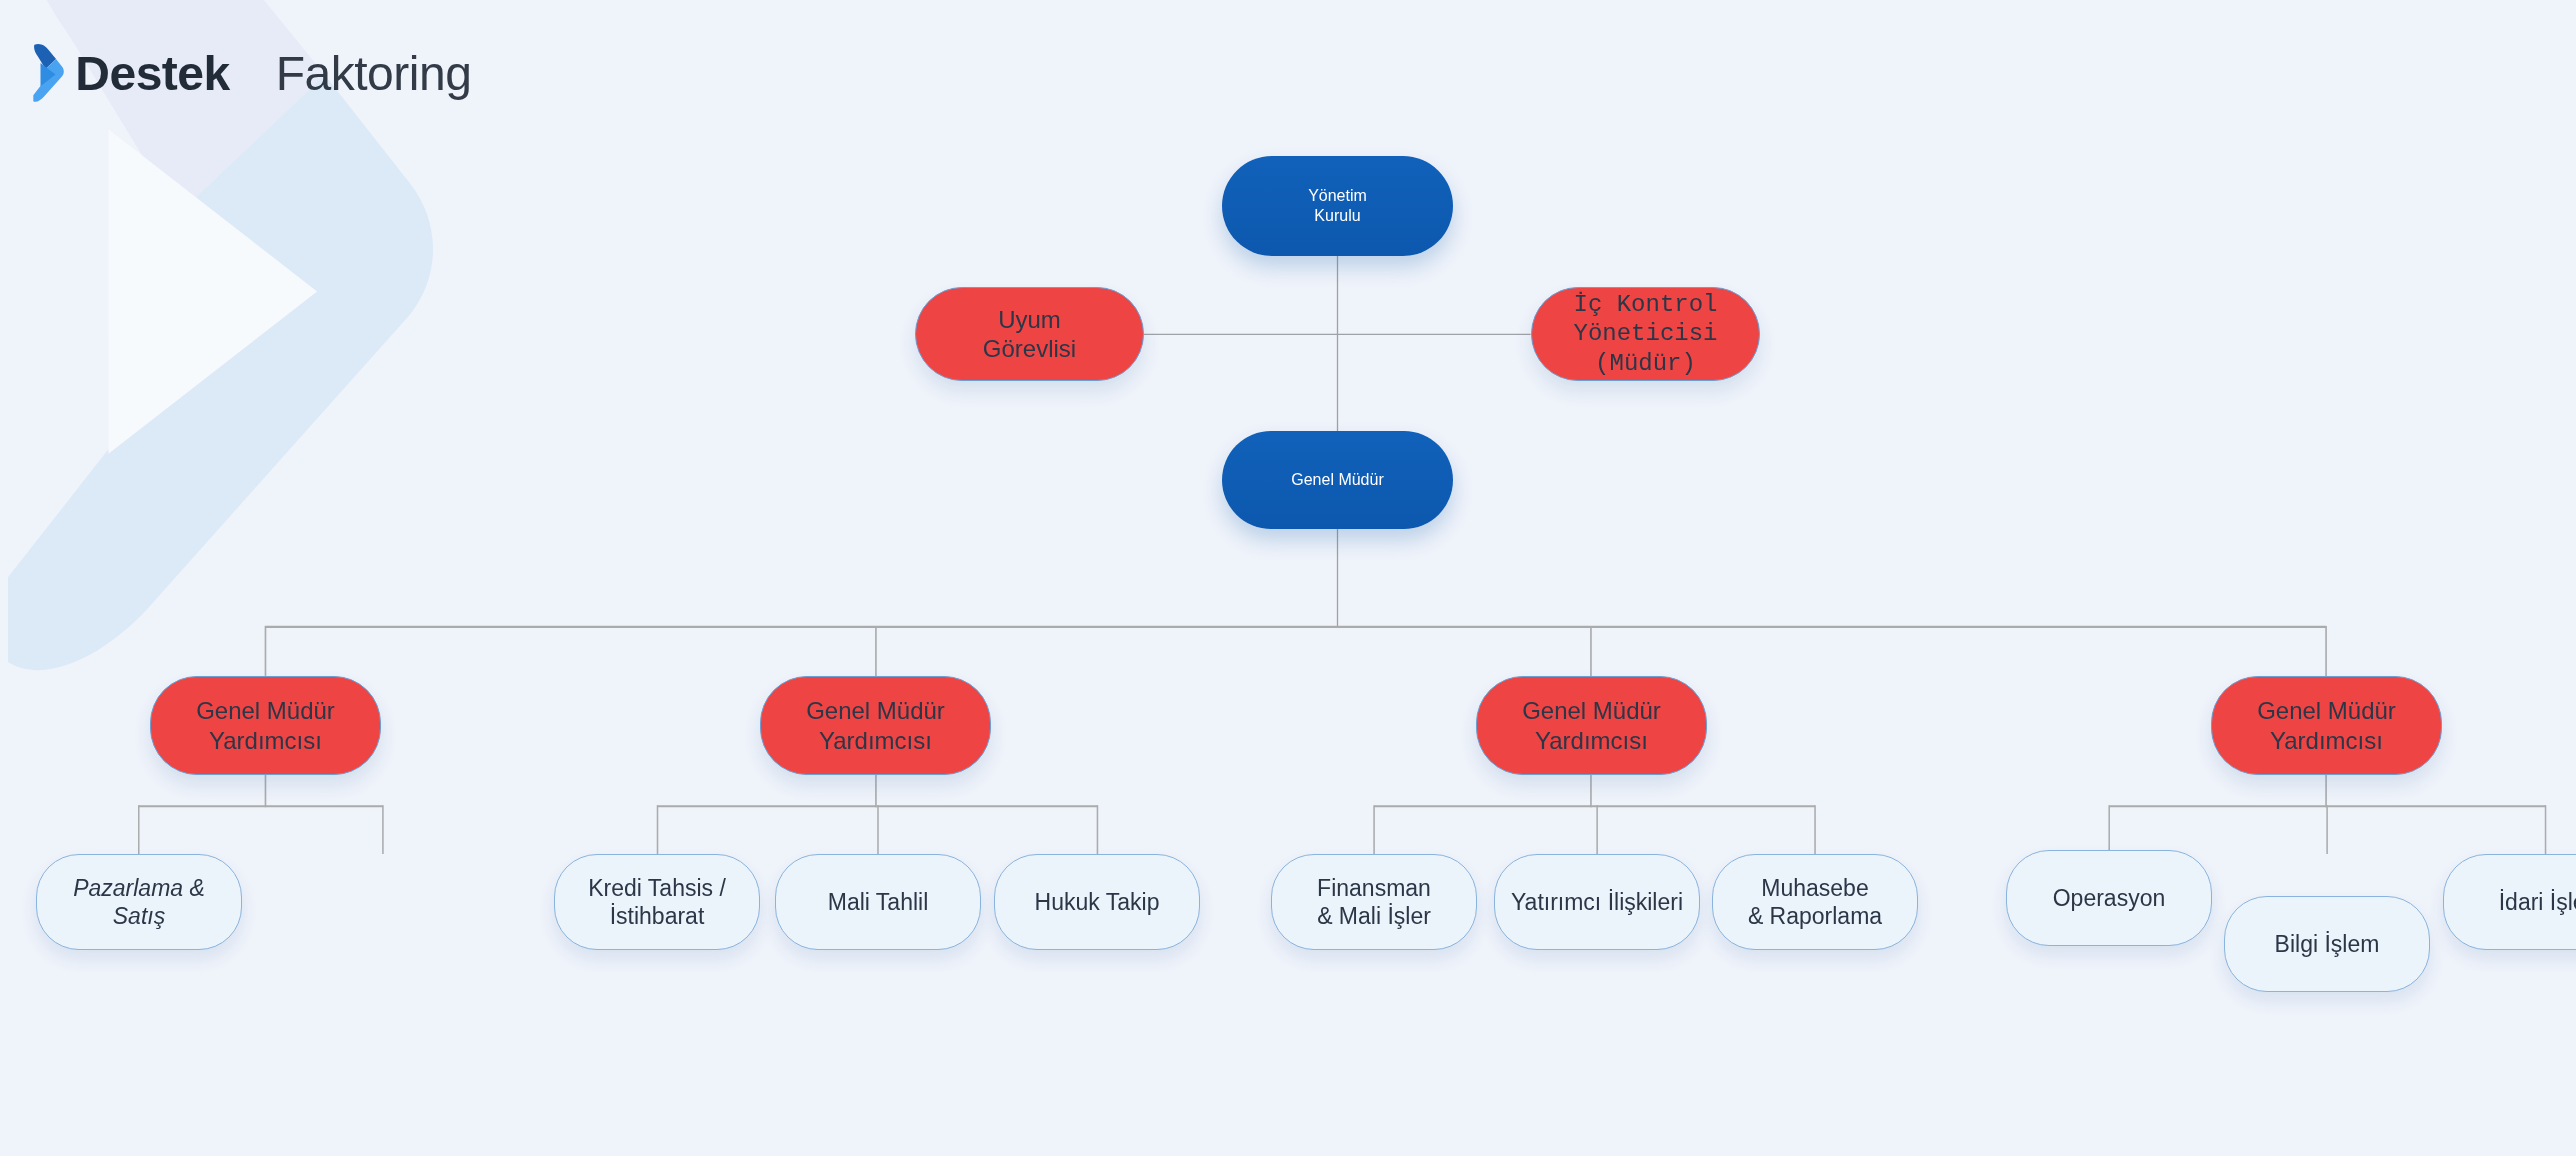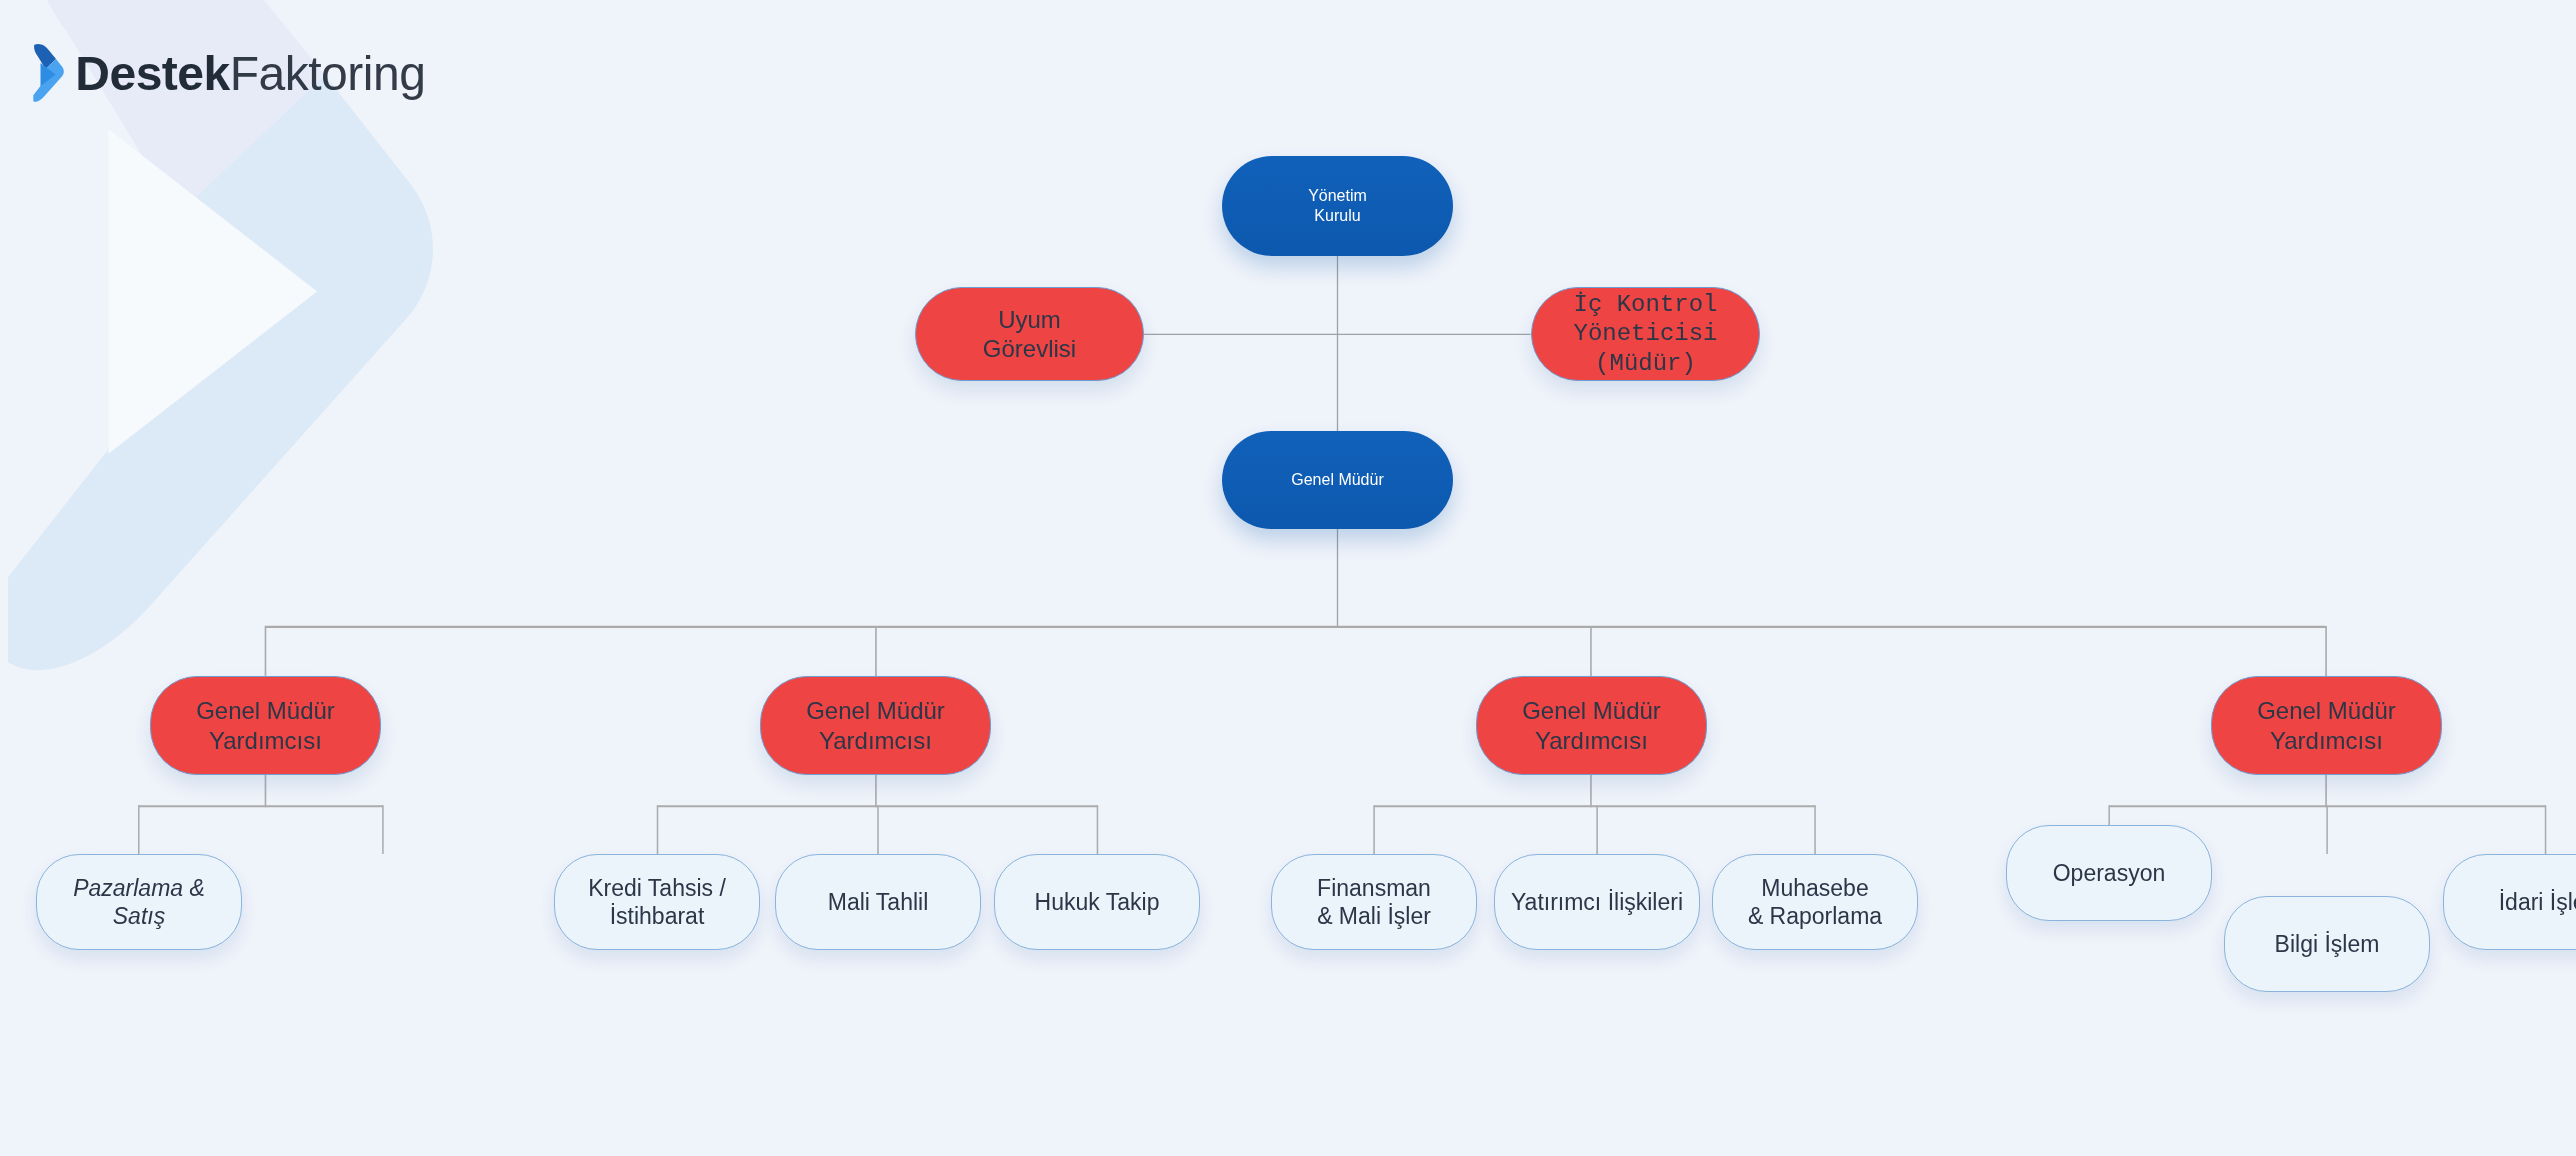--- a/index.html
+++ b/index.html
@@ -30,21 +30,21 @@
     left: 27px;
     top: 43px;
     display: flex;
     align-items: center;
     gap: 11.3px;
     z-index: 3;
   }
   .logo-icon { width: 37px; height: 61px; }
   .logo-text { font-size: 48px; letter-spacing: -0.5px; color: #222c38; white-space: nowrap; }
   .logo-text .bold  { font-weight: 700; }
-  .logo-text .light { font-weight: 400; opacity: .92; }
+  .logo-text .light { font-weight: 400; opacity: .92; margin-left: 46px; }
 
   
   .wires { position: absolute; left: 0; top: 0; z-index: 1; }
 
   
   .node {
     position: absolute;
     z-index: 2;
     display: flex;
     align-items: center;
@@ -191,21 +191,21 @@
 &amp; Mali İşler</span>
   </div>
   <div class="node leaf" style="left:1494px; top:854px; width:206px; height:96px;">
     <span class="lbl lbl-leaf">Yatırımcı İlişkileri</span>
   </div>
   <div class="node leaf" style="left:1712px; top:854px; width:206px; height:96px;">
     <span class="lbl lbl-leaf">Muhasebe
 &amp; Raporlama</span>
   </div>
 
-  <div class="node leaf" style="left:2006px; top:825px; width:206px; height:96px;">
+  <div class="node leaf" style="left:2006px; top:850px; width:206px; height:96px;">
     <span class="lbl lbl-leaf">Operasyon</span>
   </div>
   <div class="node leaf" style="left:2224px; top:854px; width:206px; height:96px;margin-top:42px;">
     <span class="lbl lbl-leaf">Bilgi İşlem</span>
   </div>
   <div class="node leaf" style="left:2443px; top:854px; width:206px; height:96px;">
     <span class="lbl lbl-leaf">İdari İşler</span>
   </div>
 
 </div>

